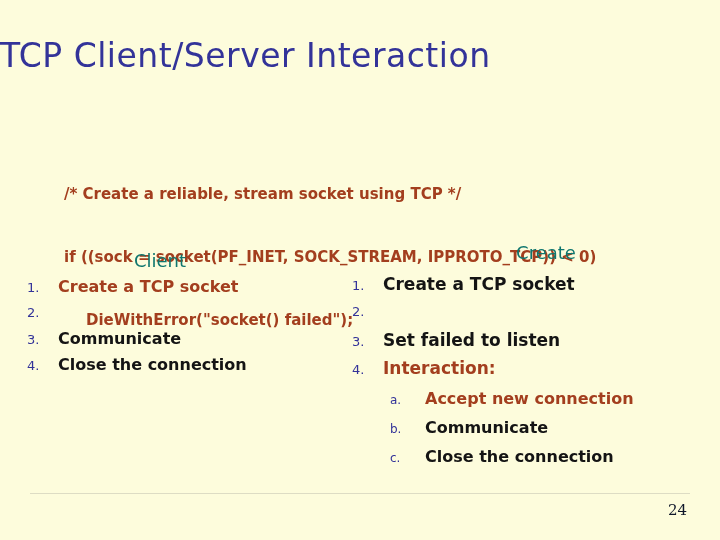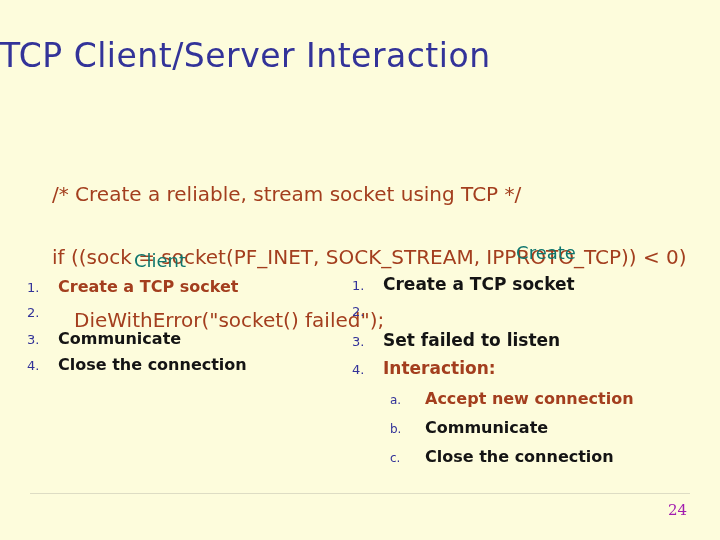--- a/index.html
+++ b/index.html
@@ -24,23 +24,23 @@
     width: 720px;
     margin: 0;
     font-size: 33px;
     font-weight: 500;
     letter-spacing: 0.5px;
     color: #333399;
   }
   .code {
     position: absolute;
     top: 142px;
-    left: 52px;
-    font-size: 20px;
-    font-weight: 400;
+    left: 64px;
+    font-size: 15px;
+    font-weight: 700;
     line-height: 21px;
     color: #A33E1E;
     white-space: pre;
   }
   .code .l3 { padding-left: 22px; }
   .col {
     position: absolute;
   }
   .col-heading {
     font-size: 18px;
@@ -106,21 +106,21 @@
     width: 660px;
     height: 1px;
     background: #DDDCC4;
   }
   .page-number {
     position: absolute;
     top: 501px;
     left: 668px;
     font-family: "DejaVu Serif", "Liberation Serif", serif;
     font-size: 15px;
-    color: #a21caf;
+    color: #0f172a;
   }
 </style>
 </head>
 <body>
 
 <div class="slide">
 
   <h1 class="title">TCP Client/Server Interaction</h1>
 
   <div class="code">

